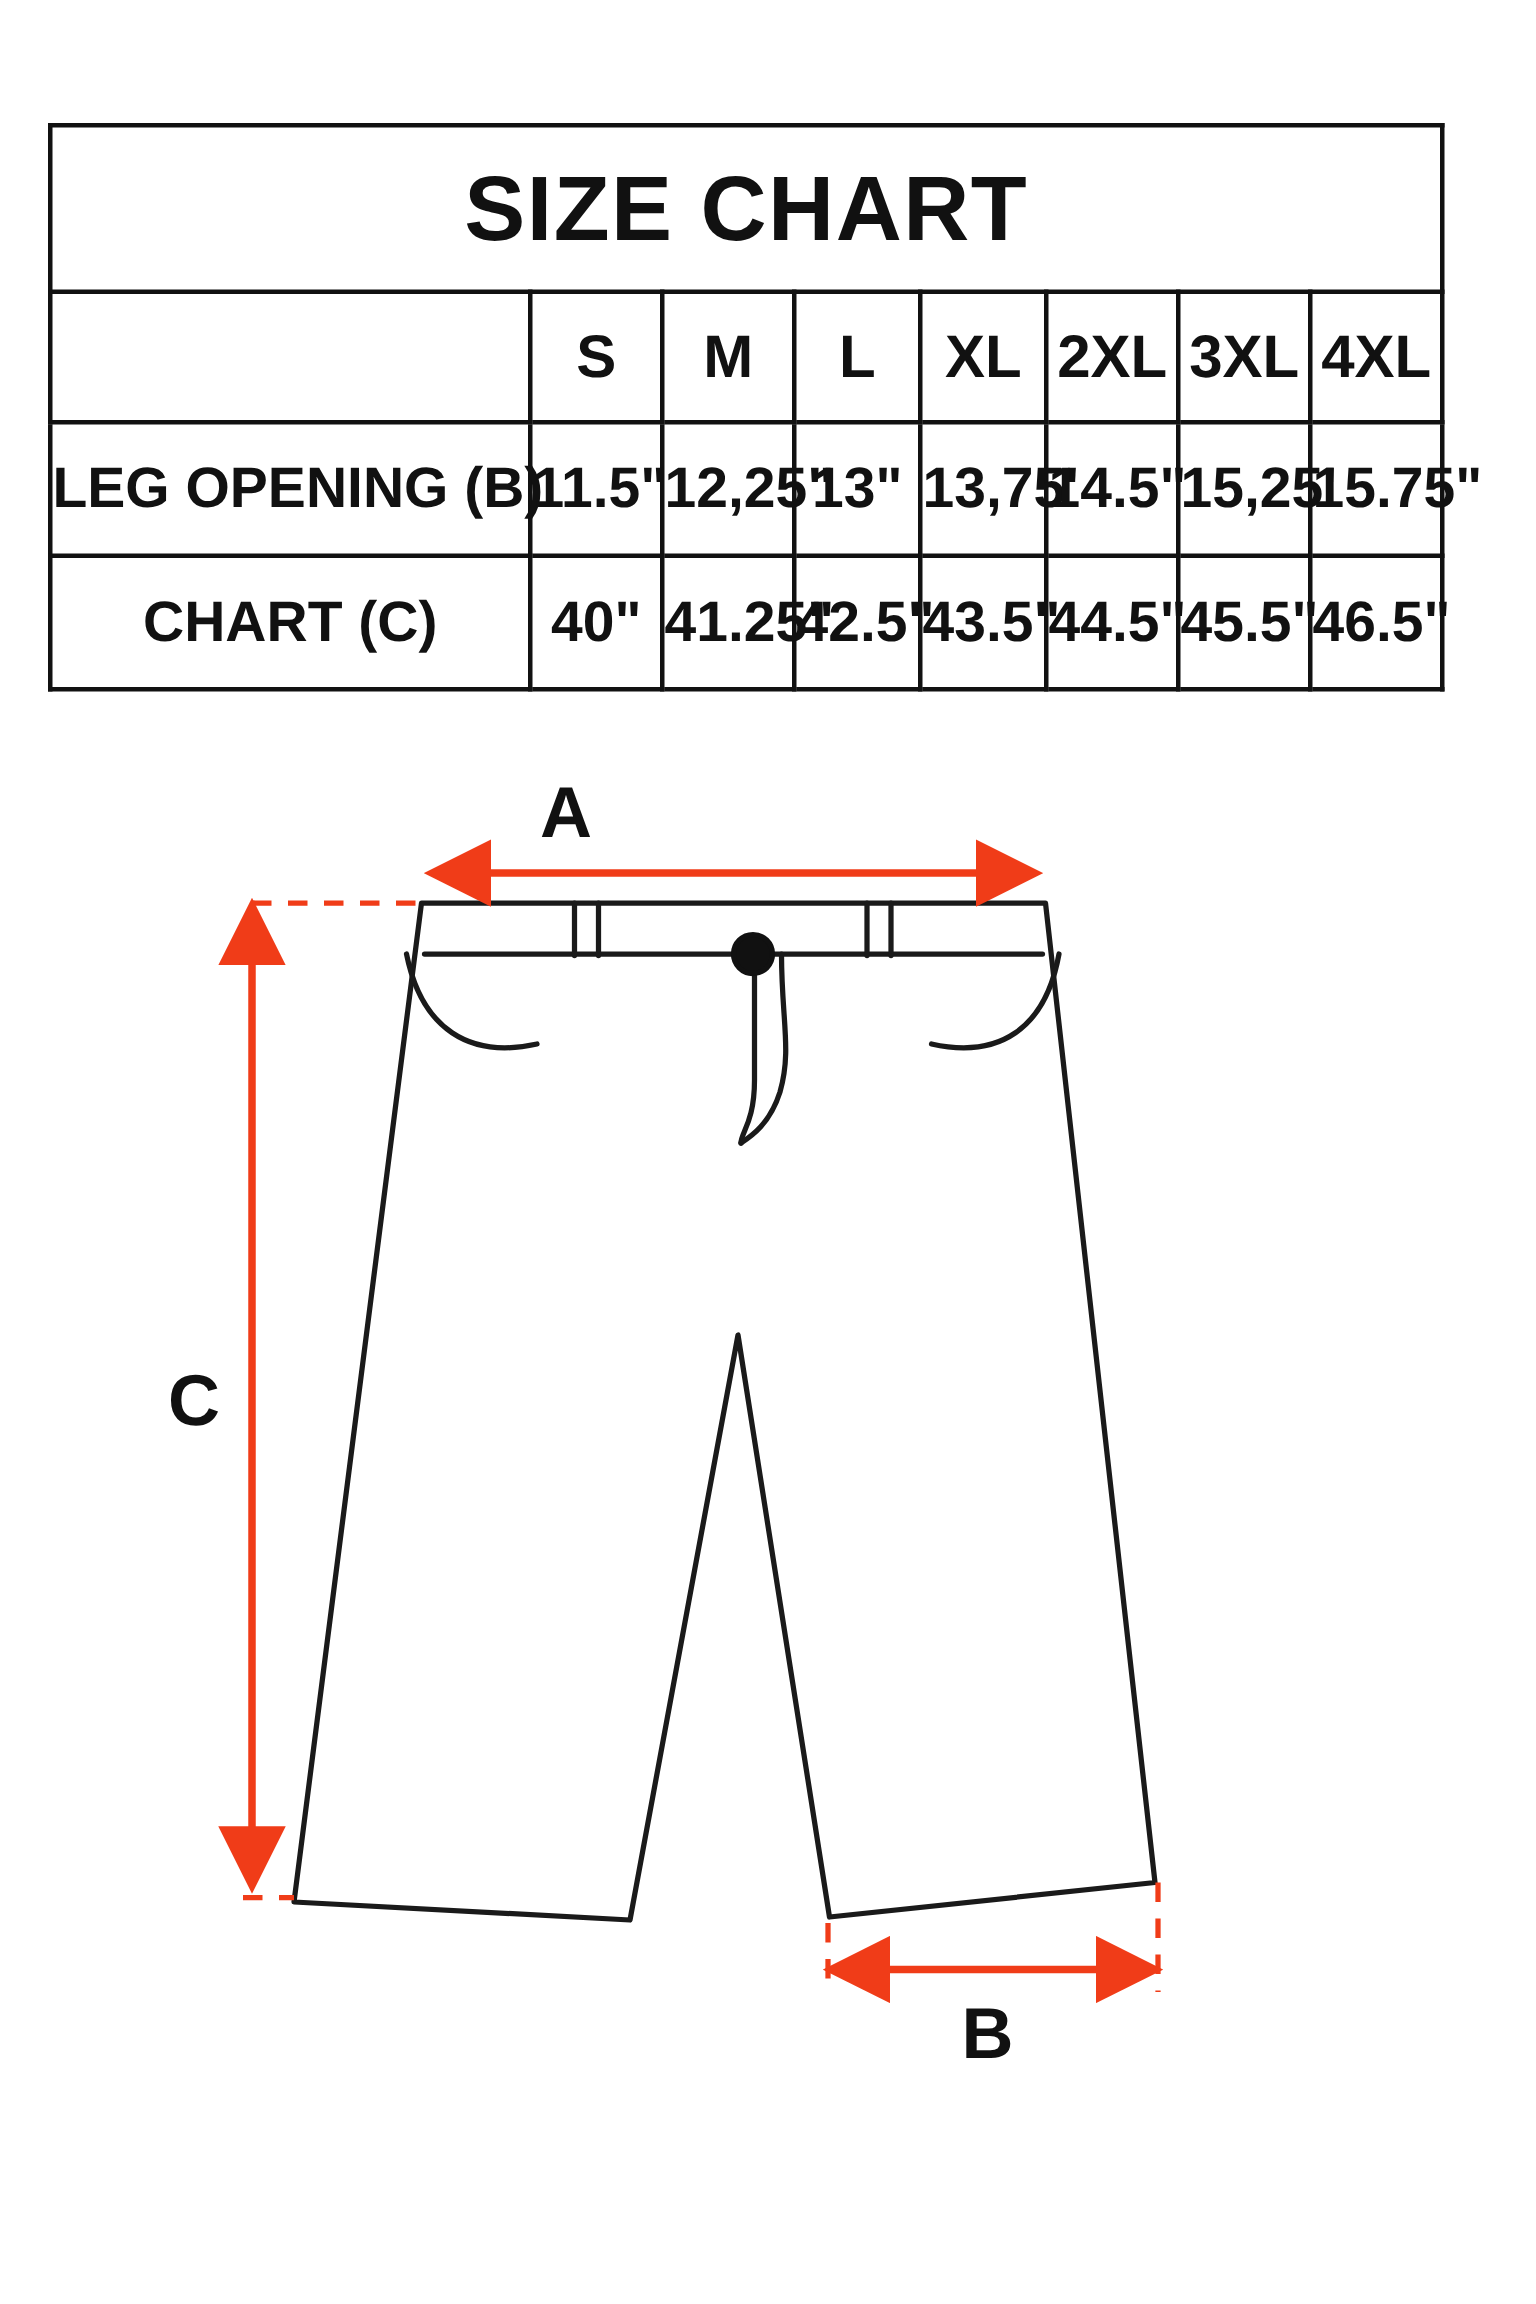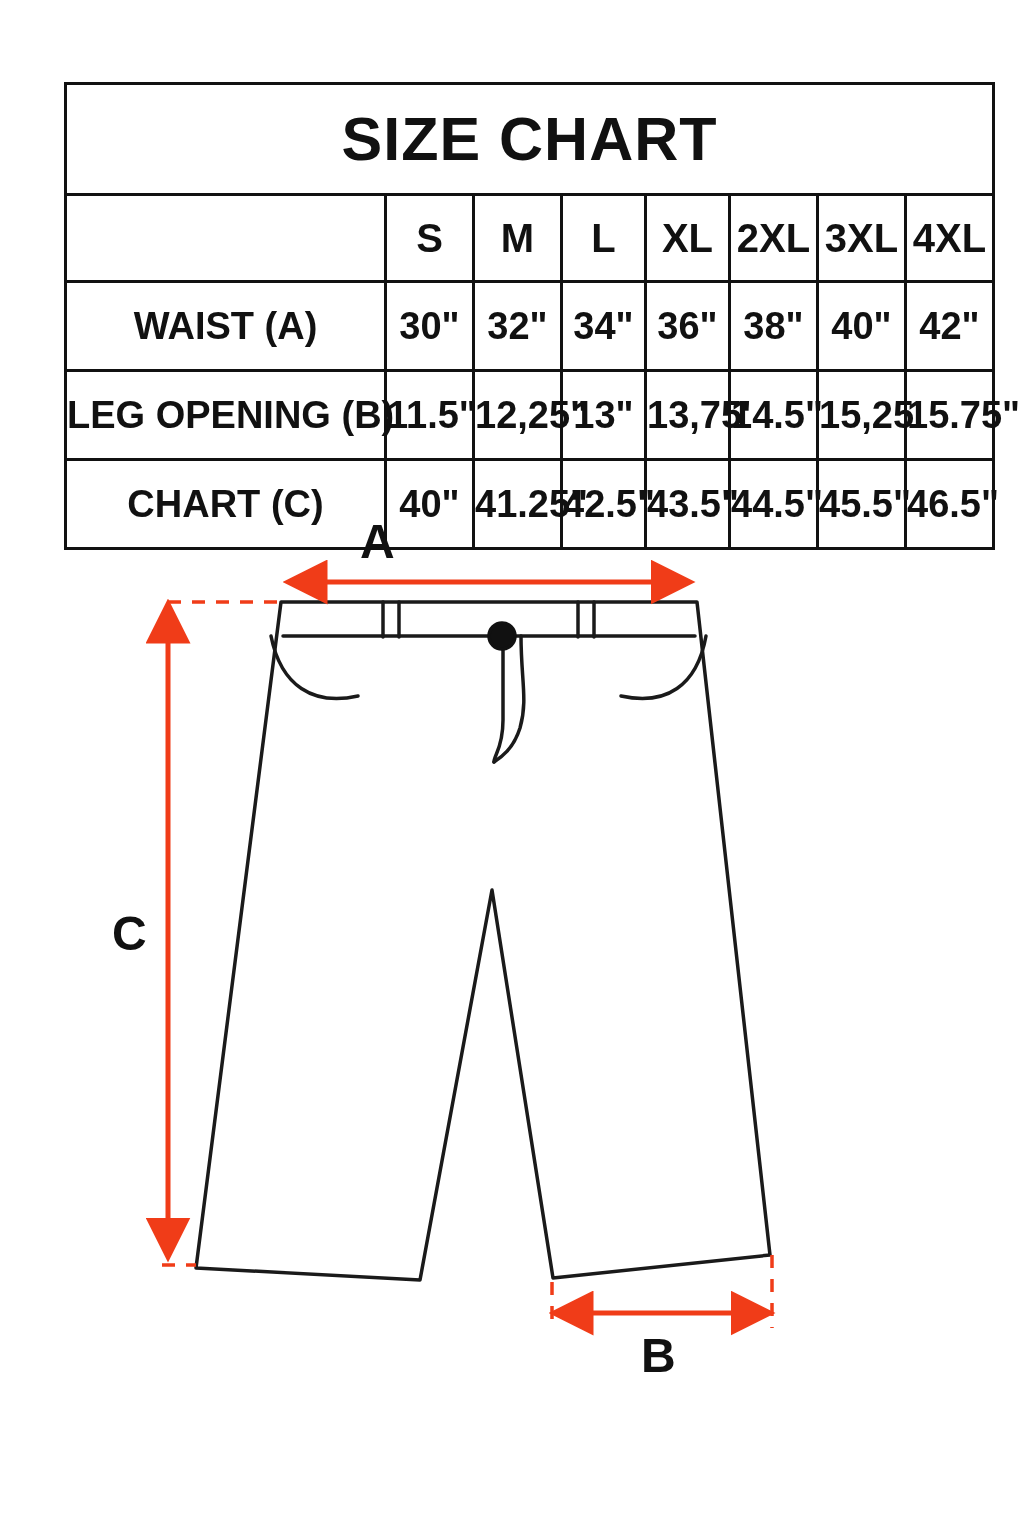--- a/index.html
+++ b/index.html
@@ -12,21 +12,21 @@
     height: 1536px;
     position: relative;
     font-family: "Liberation Sans", sans-serif;
     color: #111111;
     overflow: hidden;
   }
 
   
   #chart-wrap {
     position: absolute;
-    left: 64px;
+    left: 32px;
     top: 82px;
     width: 928px;
   }
   table.size-chart {
     border-collapse: collapse;
     width: 100%;
     table-layout: fixed;
   }
   table.size-chart td {
     border: 3px solid #111111;
@@ -100,30 +100,20 @@
         <td></td>
         <td>S</td>
         <td>M</td>
         <td>L</td>
         <td>XL</td>
         <td>2XL</td>
         <td>3XL</td>
         <td>4XL</td>
       </tr>
       <tr class="data-row">
-        <td class="row-label">WAIST (A)</td>
-        <td>30"</td>
-        <td>32"</td>
-        <td>34"</td>
-        <td>36"</td>
-        <td>38"</td>
-        <td>40"</td>
-        <td>42"</td>
-      </tr>
-      <tr class="data-row">
         <td class="row-label">LEG OPENING (B)</td>
         <td class="val-small">11.5"</td>
         <td class="val-small">12,25"</td>
         <td class="val-small">13"</td>
         <td class="val-small">13,75'</td>
         <td class="val-small">14.5"</td>
         <td class="val-small">15,25'</td>
         <td class="val-small">15.75"</td>
       </tr>
       <tr class="data-row">

